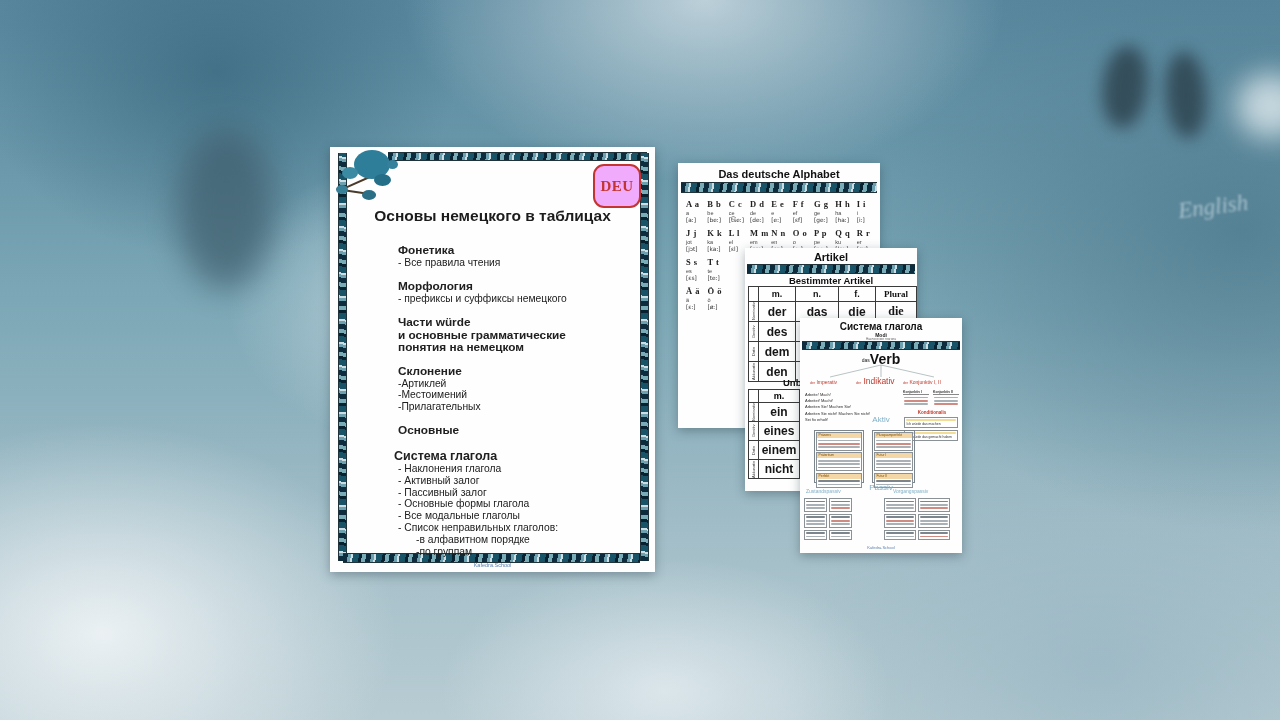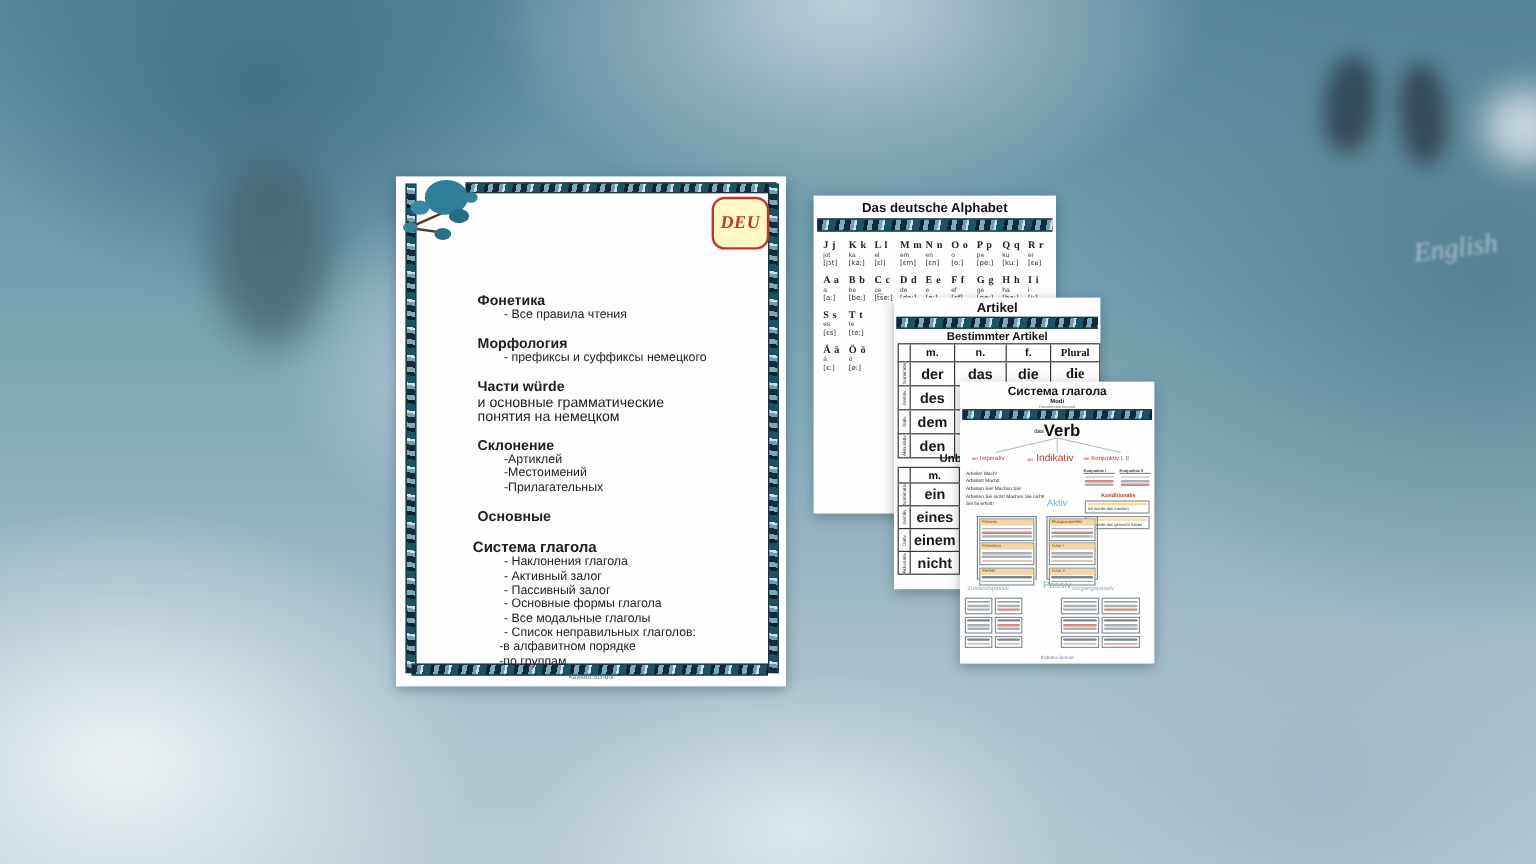--- a/index.html
+++ b/index.html
@@ -31,28 +31,28 @@
   .deco-v{background:#2a6478;background-image:repeating-linear-gradient(8deg,
       rgba(10,40,56,.92) 0 5px, rgba(122,172,186,.85) 5px 8px, rgba(222,236,240,.9) 8px 10px,
       rgba(22,82,102,.9) 10px 16px, rgba(6,30,44,.95) 16px 19px, rgba(142,190,200,.8) 19px 23px);
     border-left:1px solid #20323a;border-right:1px solid #20323a;}
   .abs{position:absolute;}
   
   #cover{left:330px;top:147px;width:325px;height:425px;z-index:4;}
   .cov-title{left:0;right:0;top:24px;text-align:center;font-weight:bold;font-size:20px;color:#1c1c1c;}
   .cov-sub{left:0;right:0;top:60px;text-align:center;font-weight:bold;font-size:15.5px;color:#1c1c1c;}
   .cov-stamp{left:263px;top:17px;width:44px;height:40px;border:2.5px solid #c43430;border-radius:11px;
-    display:flex;align-items:center;justify-content:center;background:#fef9c3;font-style:italic;}
+    display:flex;align-items:center;justify-content:center;background:#f0abfc;}
   .cov-stamp span{font-family:"Liberation Serif",serif;font-weight:bold;font-size:15px;color:#c43430;letter-spacing:.5px;}
   .cov-body{left:68px;top:86px;width:235px;}
   .cov-line{font-size:10.3px;line-height:11.8px;color:#202020;}
   .cov-line[data-kind="h"]{font-weight:bold;font-size:11.8px;line-height:13px;margin-top:11px;}
-  .cov-line[data-kind="h2"]{font-weight:normal;font-size:11.8px;line-height:12.5px;}
+  .cov-line[data-kind="h2"]{font-weight:bold;font-size:11.8px;line-height:12.5px;}
   .cov-line[data-kind="hb"]{font-weight:bold;font-size:12.5px;line-height:14px;margin-top:12px;margin-left:-4px;}
-  .cov-line[data-kind="i"]{margin-left:22px;}
+  .cov-line[data-kind="i"]{margin-left:0;}
   .cov-line[data-kind="s"]{margin-left:18px;}
   .cov-footer{left:0;right:0;bottom:4px;text-align:center;font-size:5.5px;color:#5a7fae;}
   .flower{left:2px;top:0;width:68px;height:60px;}
   .flower i{position:absolute;border-radius:50%;filter:blur(.4px);}
   .stem{position:absolute;background:#4a3a28;height:1.6px;border-radius:1px;}
   
   #alpha{left:678px;top:163px;width:202px;height:265px;z-index:1;}
   .a-title{left:0;right:0;top:5px;text-align:center;font-weight:bold;font-size:11px;color:#111;}
   .a-band{left:3px;right:3px;top:19px;height:9px;}
   .a-grid{left:8px;top:36px;right:2px;}
@@ -152,20 +152,21 @@
       <i style="left:42px;top:27px;width:17px;height:12px;background:#246e88;"></i>
       <i style="left:4px;top:38px;width:12px;height:9px;background:#387f98;"></i>
       <i style="left:30px;top:43px;width:14px;height:10px;background:#2a6f86;"></i>
       <i style="left:55px;top:13px;width:11px;height:9px;background:#35809b;"></i>
     </div>
 
     <div class="abs cov-stamp">
       <span>DEU</span>
     </div>
 
+    <div class="abs cov-sub">Основы немецкого в таблицах</div>
 
     <div class="abs cov-body">
 
         <div class="cov-line" data-kind="h">Фонетика</div>
 
         <div class="cov-line" data-kind="i">- Все правила чтения</div>
 
         <div class="cov-line" data-kind="h">Морфология</div>
 
         <div class="cov-line" data-kind="i">- префиксы и суффиксы немецкого</div>
@@ -208,20 +209,68 @@
     <div class="abs cov-footer">Kafedra.School</div>
   </div>
 
   <div class="page" id="alpha">
     <div class="abs a-title">Das deutsche Alphabet</div>
     <div class="abs a-band deco"></div>
     <div class="abs a-grid">
       <div class="alpharow">
 
       <div class="alcell">
+          <div class="pair">A a</div>
+          <div class="aname">a</div>
+          <div class="aipa">[aː]</div>
+        </div>
+          <div class="alcell">
+          <div class="pair">B b</div>
+          <div class="aname">be</div>
+          <div class="aipa">[beː]</div>
+        </div>
+          <div class="alcell">
+          <div class="pair">C c</div>
+          <div class="aname">ce</div>
+          <div class="aipa">[t͡seː]</div>
+        </div>
+          <div class="alcell">
+          <div class="pair">D d</div>
+          <div class="aname">de</div>
+          <div class="aipa">[deː]</div>
+        </div>
+          <div class="alcell">
+          <div class="pair">E e</div>
+          <div class="aname">e</div>
+          <div class="aipa">[eː]</div>
+        </div>
+          <div class="alcell">
+          <div class="pair">F f</div>
+          <div class="aname">ef</div>
+          <div class="aipa">[ɛf]</div>
+        </div>
+          <div class="alcell">
+          <div class="pair">G g</div>
+          <div class="aname">ge</div>
+          <div class="aipa">[geː]</div>
+        </div>
+          <div class="alcell">
+          <div class="pair">H h</div>
+          <div class="aname">ha</div>
+          <div class="aipa">[haː]</div>
+        </div>
+          <div class="alcell">
+          <div class="pair">I i</div>
+          <div class="aname">i</div>
+          <div class="aipa">[iː]</div>
+        </div>
+        </div>
+      <div class="alpharow">
+
+      <div class="alcell">
           <div class="pair">J j</div>
           <div class="aname">jot</div>
           <div class="aipa">[jɔt]</div>
         </div>
           <div class="alcell">
           <div class="pair">K k</div>
           <div class="aname">ka</div>
           <div class="aipa">[kaː]</div>
         </div>
           <div class="alcell">
@@ -251,68 +300,20 @@
         </div>
           <div class="alcell">
           <div class="pair">Q q</div>
           <div class="aname">ku</div>
           <div class="aipa">[kuː]</div>
         </div>
           <div class="alcell">
           <div class="pair">R r</div>
           <div class="aname">er</div>
           <div class="aipa">[ɛʁ]</div>
-        </div>
-        </div>
-      <div class="alpharow">
-
-      <div class="alcell">
-          <div class="pair">A a</div>
-          <div class="aname">a</div>
-          <div class="aipa">[aː]</div>
-        </div>
-          <div class="alcell">
-          <div class="pair">B b</div>
-          <div class="aname">be</div>
-          <div class="aipa">[beː]</div>
-        </div>
-          <div class="alcell">
-          <div class="pair">C c</div>
-          <div class="aname">ce</div>
-          <div class="aipa">[t͡seː]</div>
-        </div>
-          <div class="alcell">
-          <div class="pair">D d</div>
-          <div class="aname">de</div>
-          <div class="aipa">[deː]</div>
-        </div>
-          <div class="alcell">
-          <div class="pair">E e</div>
-          <div class="aname">e</div>
-          <div class="aipa">[eː]</div>
-        </div>
-          <div class="alcell">
-          <div class="pair">F f</div>
-          <div class="aname">ef</div>
-          <div class="aipa">[ɛf]</div>
-        </div>
-          <div class="alcell">
-          <div class="pair">G g</div>
-          <div class="aname">ge</div>
-          <div class="aipa">[geː]</div>
-        </div>
-          <div class="alcell">
-          <div class="pair">H h</div>
-          <div class="aname">ha</div>
-          <div class="aipa">[haː]</div>
-        </div>
-          <div class="alcell">
-          <div class="pair">I i</div>
-          <div class="aname">i</div>
-          <div class="aipa">[iː]</div>
         </div>
         </div>
       <div class="alpharow">
 
       <div class="alcell">
           <div class="pair">S s</div>
           <div class="aname">es</div>
           <div class="aipa">[ɛs]</div>
         </div>
           <div class="alcell">

